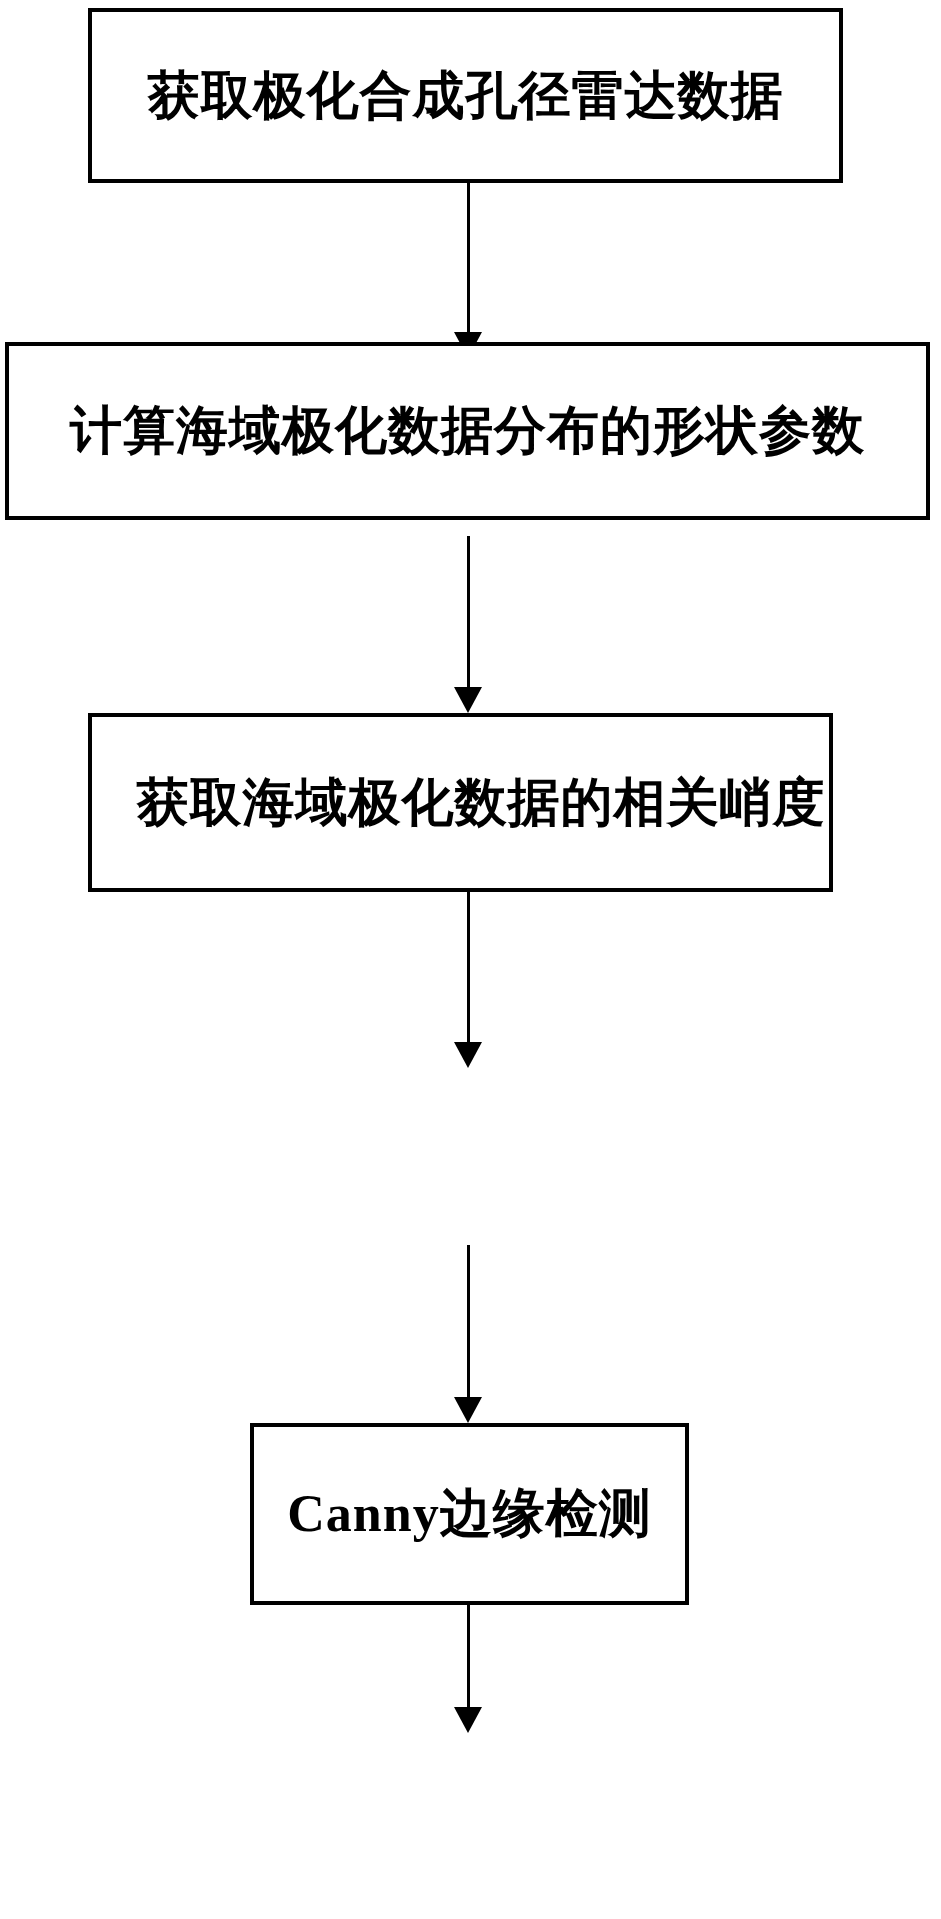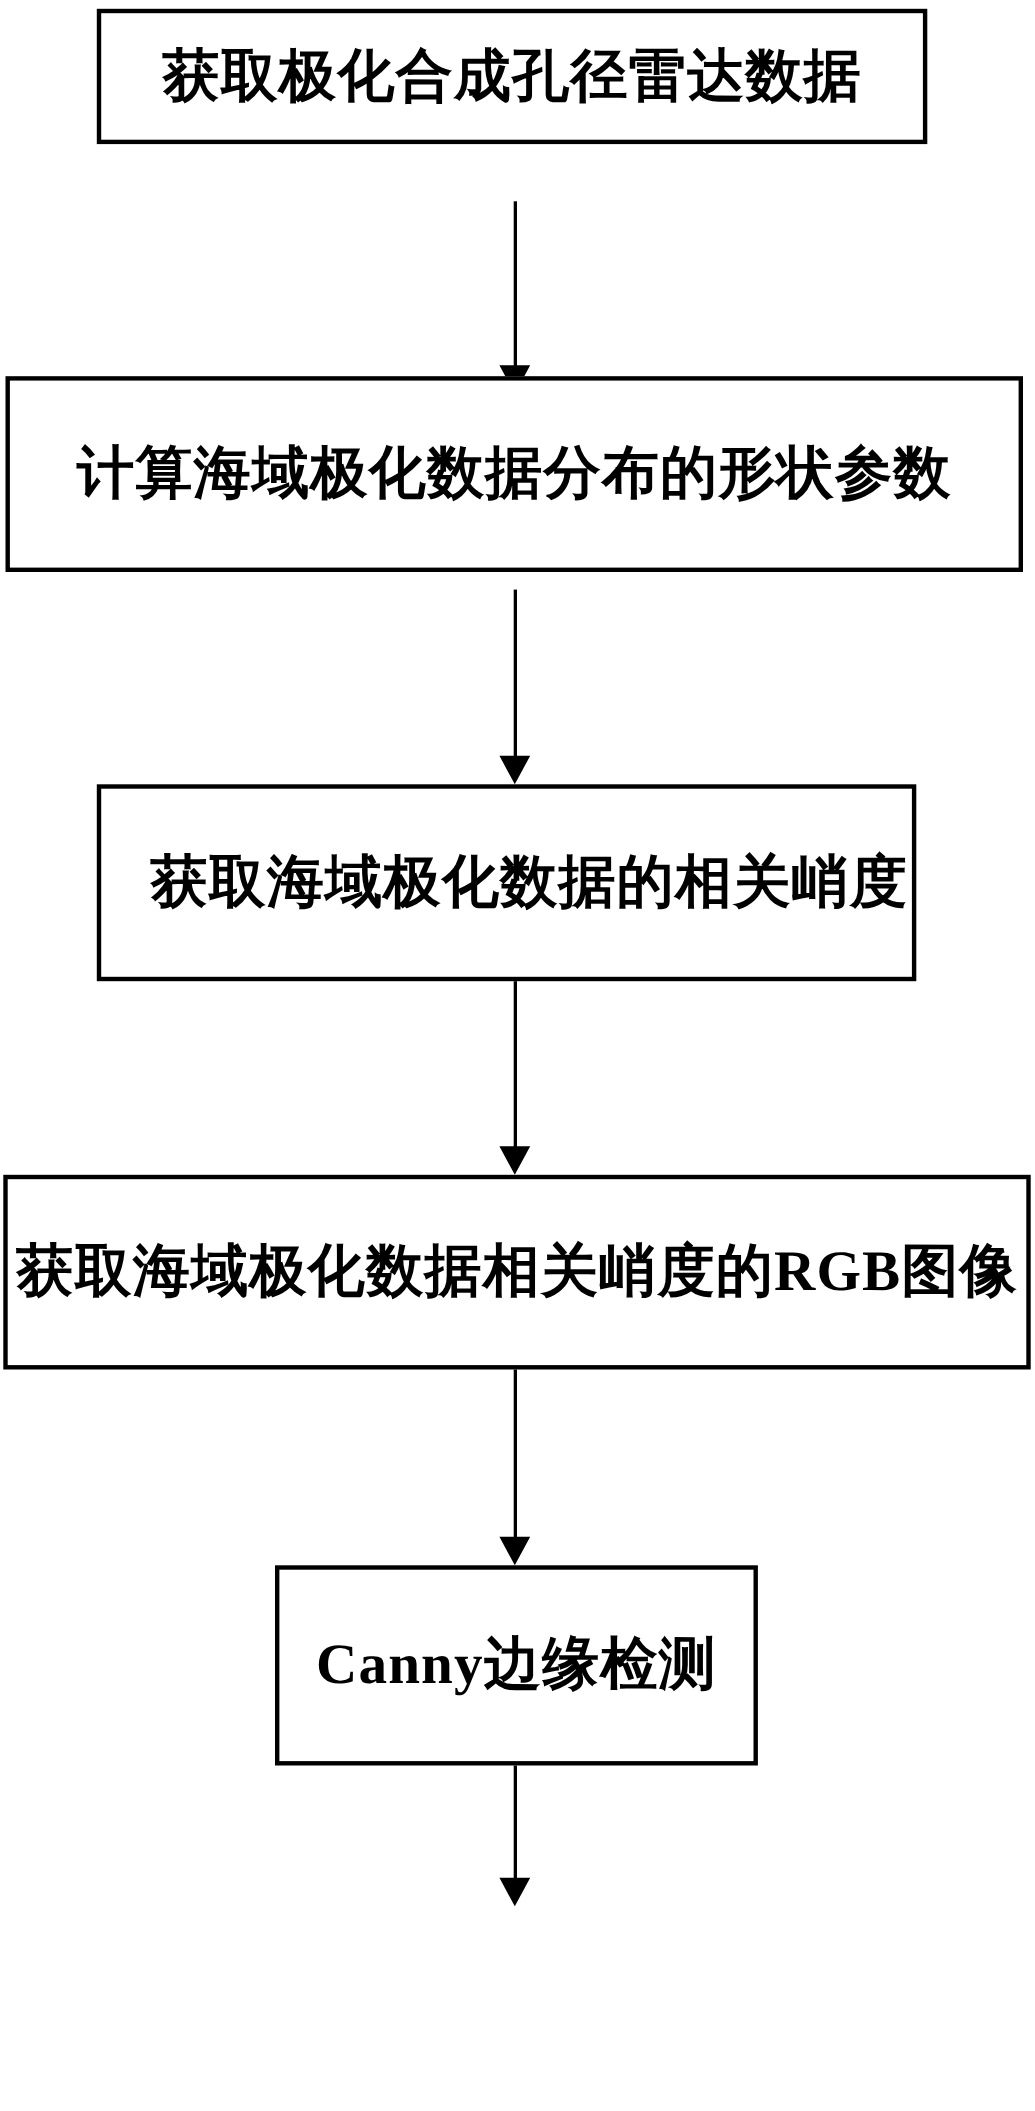--- a/index.html
+++ b/index.html
@@ -26,21 +26,21 @@
   }
   .node-label {
     font-weight: bold;
     font-size: 52px;
     line-height: 1.1;
     color: #000000;
     white-space: nowrap;
     letter-spacing: 1px;
     text-align: center;
   }
-  .node1 { left: 88px;  top: 8px;    width: 755px; height: 123px; }
+  .node1 { left: 88px;  top: 8px;    width: 755px; height: 175px; }
   .node2 { left: 5px;   top: 342px;  width: 925px; height: 178px; }
   .node3 { left: 88px;  top: 713px;  width: 745px; height: 179px; padding-left: 41px; }
   .node4 { left: 3px;   top: 1068px; width: 934px; height: 177px; }
   .node5 { left: 250px; top: 1423px; width: 439px; height: 182px; }
   .node6 { left: 94px;  top: 1733px; width: 763px; height: 175px; }
 
   .arrow {
     position: absolute;
     left: 453px;   
     width: 30px;
@@ -94,23 +94,20 @@
 
   <div class="node node3">
     <span class="node-label">获取海域极化数据的相关峭度</span>
   </div>
 
   <div class="arrow arrow3">
     <div class="shaft"></div>
     <div class="head"></div>
   </div>
 
-  <div class="node node4">
-    <span class="node-label">获取海域极化数据相关峭度的RGB图像</span>
-  </div>
 
   <div class="arrow arrow4">
     <div class="shaft"></div>
     <div class="head"></div>
   </div>
 
   <div class="node node5">
     <span class="node-label">Canny边缘检测</span>
   </div>
 

